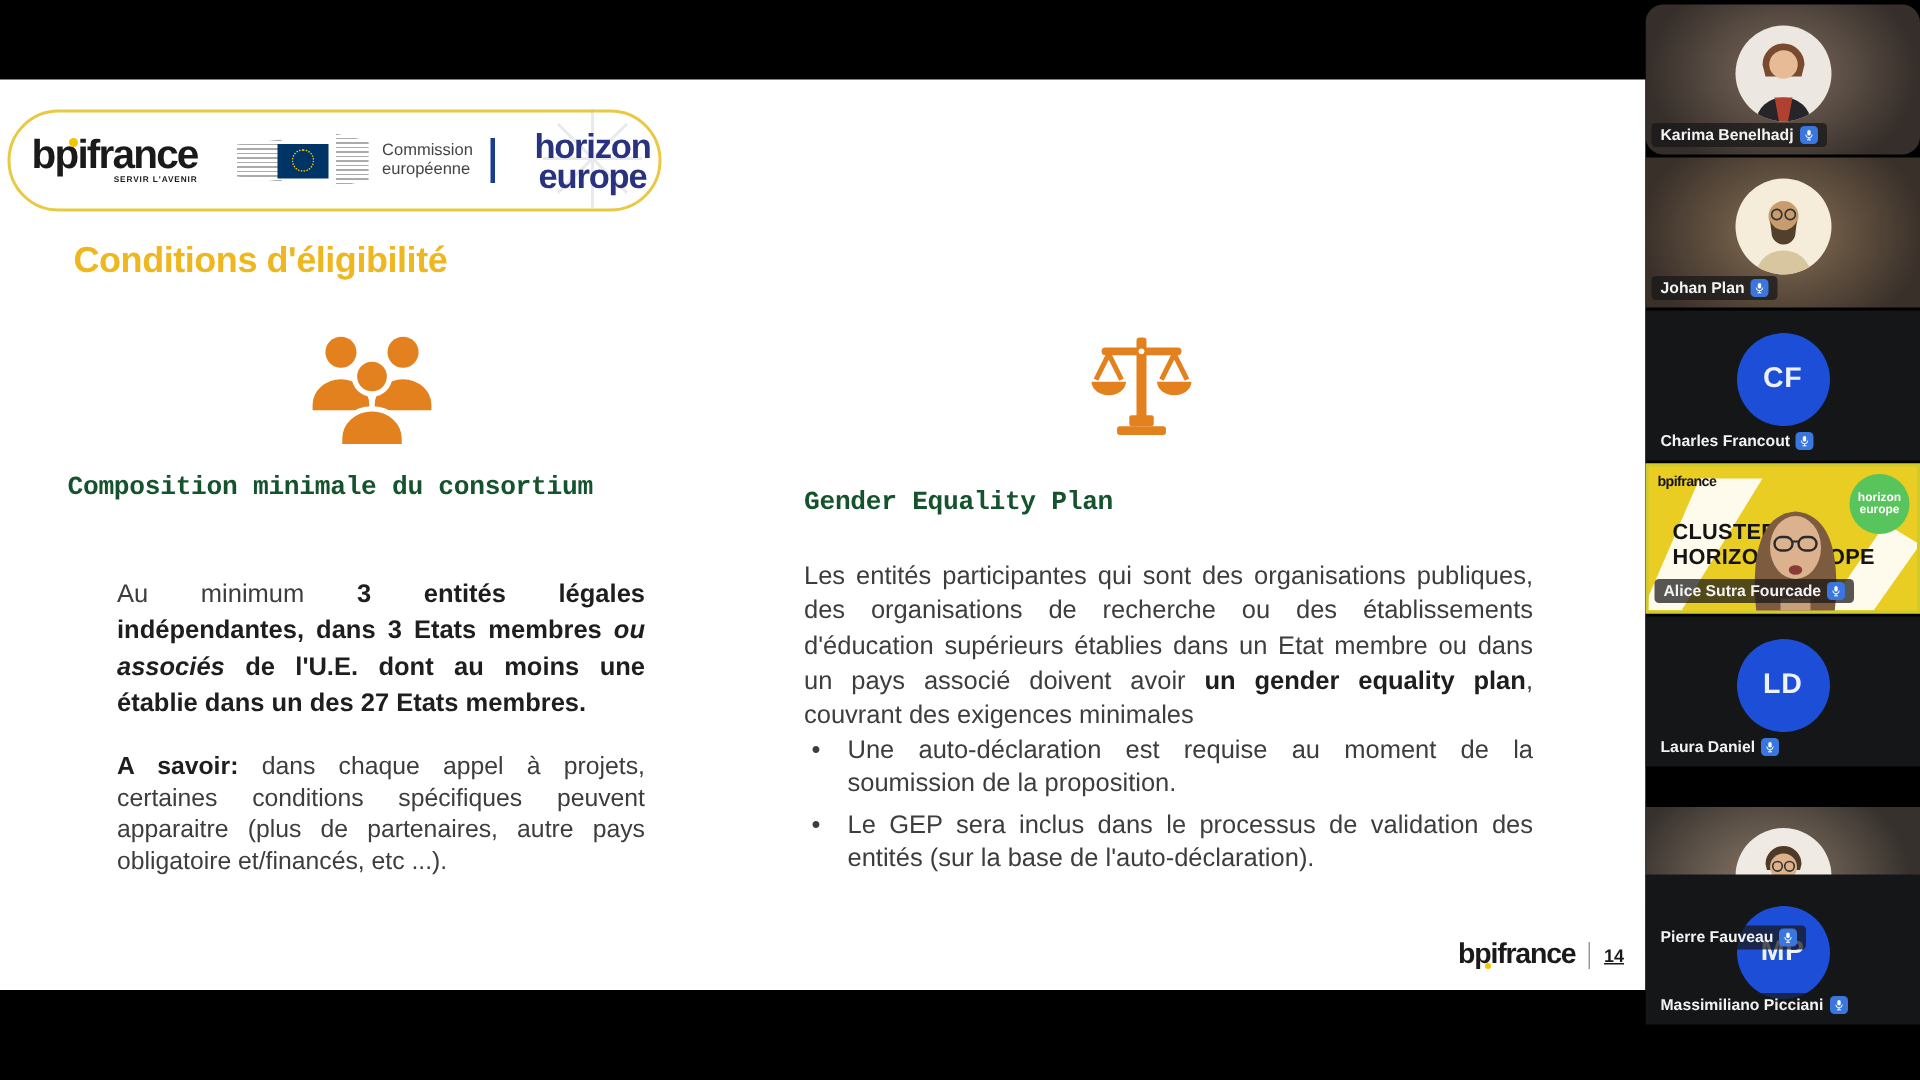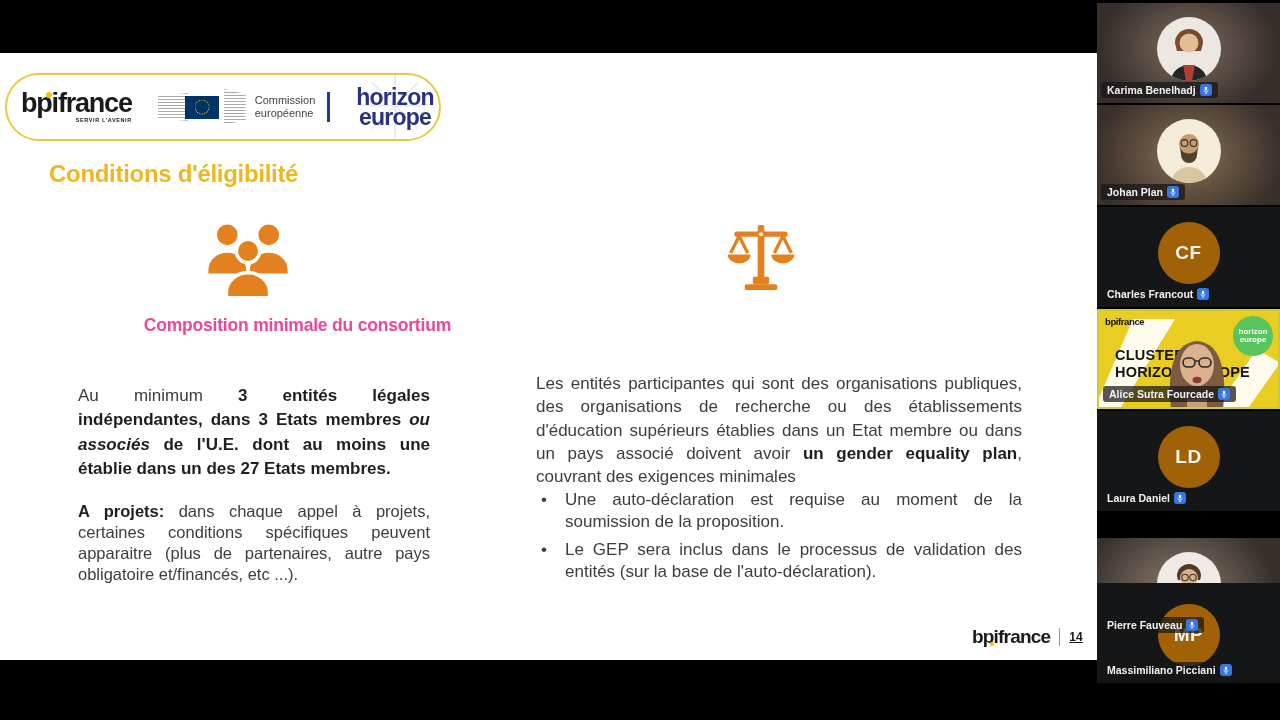--- a/index.html
+++ b/index.html
@@ -40,22 +40,22 @@
                   letter-spacing:-0.8px; }
 
   
   .slide-title { position:absolute; left:49px; top:107px; font-size:24px; font-weight:bold;
                  color:#efb71f; letter-spacing:-0.3px; }
 
   
   .col-icon { position:absolute; }
   .icon-people { left:203px; top:167px; }
   .icon-scales { left:724px; top:170px; }
-  .col-heading { position:absolute; text-align:right; color:#ec4899; font-weight:bold;
-                 font-size:17.5px; line-height:1.25; letter-spacing:-0.2px; }
+  .col-heading { position:absolute; text-align:left; color:#14532d; font-weight:bold;
+                 font-size:17.5px; line-height:1.25; letter-spacing:-0.2px;font-family:Liberation Mono, monospace; }
   .heading-left { left:45px; top:262px; width:406px; }
   .heading-right { left:536px; top:272px; width:484px; }
 
   .para { position:absolute; color:#3d3d3d; text-align:justify; }
   .b  { font-weight:bold; color:#1e1e1e; }
   .bi { font-weight:bold; font-style:italic; color:#1e1e1e; }
   .p-left1 { left:78px; top:331px; width:352px; font-size:17px; line-height:1.44; }
   .p-left2 { left:78px; top:448px; width:352px; font-size:16.5px; line-height:1.27; }
   .p-right1 { left:536px; top:319px; width:486px; font-size:17px; line-height:1.37; }
   .bullets { position:absolute; left:541px; top:436px; width:481px; font-size:17px;
@@ -76,30 +76,30 @@
 
   
   .sidebar { position:absolute; left:1097px; top:0; width:183px; height:720px;
              background:#000; overflow:hidden; }
   .tile { position:absolute; left:0; width:183px; height:100px; overflow:hidden;
           background:#141617; }
   .tile-1 { top:3px; }  .tile-2 { top:105px; } .tile-3 { top:207px; }
   .tile-4 { top:309px; } .tile-5 { top:411px; } .tile-6 { top:522px;margin-top:16px; }
   .tile-7 { top:583px; }
 
-  .photo-bg-1 { background:radial-gradient(ellipse 90px 70px at 50% 45%, #7d695c 0%, #564a41 55%, #352e2a 100%); }
+  .photo-bg-1 { background:radial-gradient(ellipse 90px 70px at 50% 45%, #7d695c 0%, #564a41 55%, #352e2a 100%);border-radius:12px; }
   .photo-bg-2 { background:radial-gradient(ellipse 95px 75px at 50% 50%, #8a7258 0%, #5c4c3c 55%, #39302a 100%); }
   .photo-bg-6 { background:radial-gradient(ellipse 95px 75px at 45% 50%, #887867 0%, #5e5349 55%, #36312d 100%); }
 
   .avatar-circle { position:absolute; left:50%; top:46%; transform:translate(-50%,-50%);
                    width:64px; height:64px; border-radius:50%; overflow:hidden; }
   .ac-1 { background:#ece7e0; } .ac-2 { background:#f5ecd9; } .ac-6 { background:#efeae3; }
 
   .initials-circle { position:absolute; left:50%; top:46%; transform:translate(-50%,-50%);
-                     width:62px; height:62px; border-radius:50%; background:#a16207;
+                     width:62px; height:62px; border-radius:50%; background:#1d4ed8;
                      display:flex; align-items:center; justify-content:center;
                      color:#eef1f1; font-size:19px; font-weight:bold; letter-spacing:.5px; }
   .tile-7 .initials-circle { top:52%; }
 
   .name-label { position:absolute; left:4px; bottom:5px; display:flex; align-items:center;
                 gap:4px; background:rgba(22,22,24,.72); border-radius:3px;
                 padding:2px 6px; color:#f2f2f2; font-size:10.5px; font-weight:bold;
                 white-space:nowrap; z-index:5; }
   .mic-badge { width:12px; height:12px; border-radius:3px; background:#3a76e0; flex:none;
                display:flex; align-items:center; justify-content:center; }
@@ -181,24 +181,25 @@
           <path d="M20.5 17 L9 40 M20.5 17 L32 40"></path>
           <path d="M79.5 17 L68 40 M79.5 17 L91 40"></path>
         </g>
         <circle cx="50" cy="14.5" r="2.6" fill="#ffffff"></circle>
       </svg>
 
       <div class="col-heading heading-left">
         <div>Composition minimale du consortium</div>
       </div>
 
+      <div class="col-heading heading-right">Gender Equality Plan</div>
 
       <div class="para p-left1"><span>Au minimum </span><span class="b">3 entités légales indépendantes, dans 3 Etats membres </span><span class="bi">ou associés</span><span class="b"> de l'U.E. dont au moins une établie dans un des 27 Etats membres.</span></div>
 
-      <div class="para p-left2"><span class="b">A projets:</span><span> dans chaque appel à projets, certaines conditions spécifiques peuvent apparaitre (plus de partenaires, autre pays obligatoire et/financés, etc ...).</span></div>
+      <div class="para p-left2"><span class="b">A savoir:</span><span> dans chaque appel à projets, certaines conditions spécifiques peuvent apparaitre (plus de partenaires, autre pays obligatoire et/financés, etc ...).</span></div>
 
       <div class="para p-right1"><span>Les entités participantes qui sont des organisations publiques, des organisations de recherche ou des établissements d'éducation supérieurs établies dans un Etat membre ou dans un pays associé doivent avoir </span><span class="b">un gender equality plan</span><span>, couvrant des exigences minimales</span></div>
 
       <div class="bullets">
         <div class="bullet-row">
           <div class="bullet-dot">•</div>
           <div class="bullet-text">Une auto-déclaration est requise au moment de la soumission de la proposition.</div>
         </div>
         <div class="bullet-row">
           <div class="bullet-dot">•</div>

